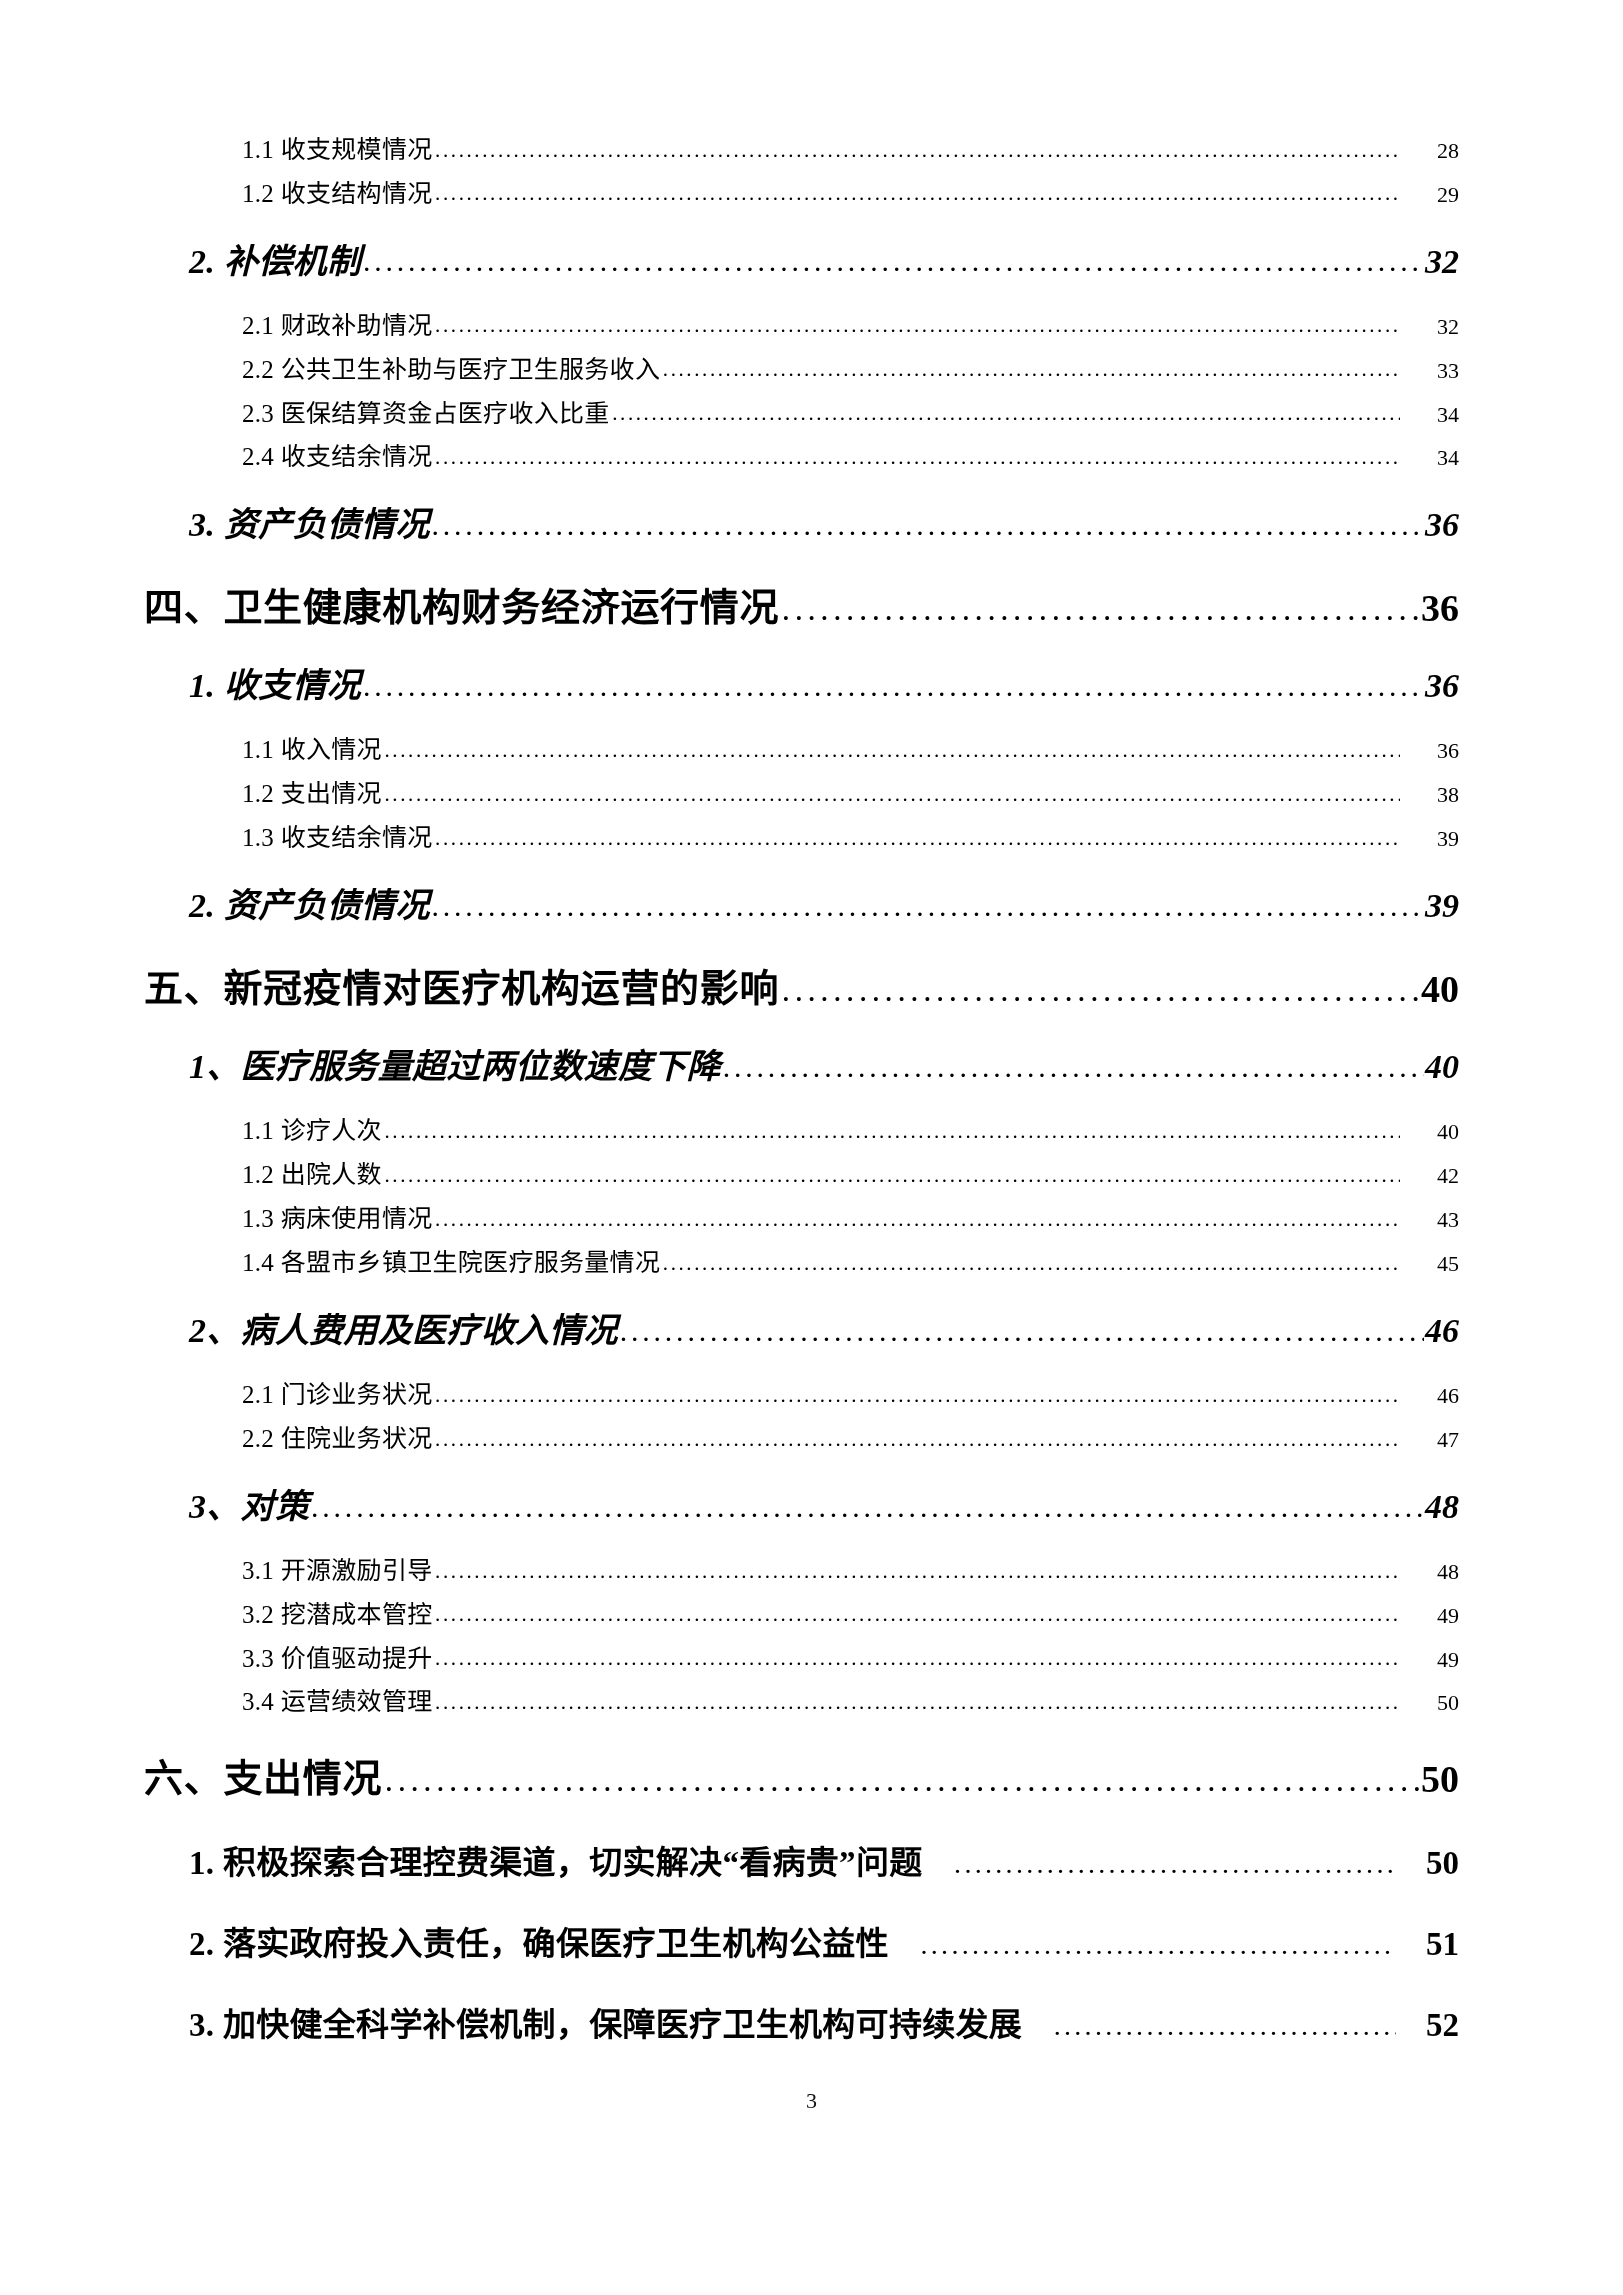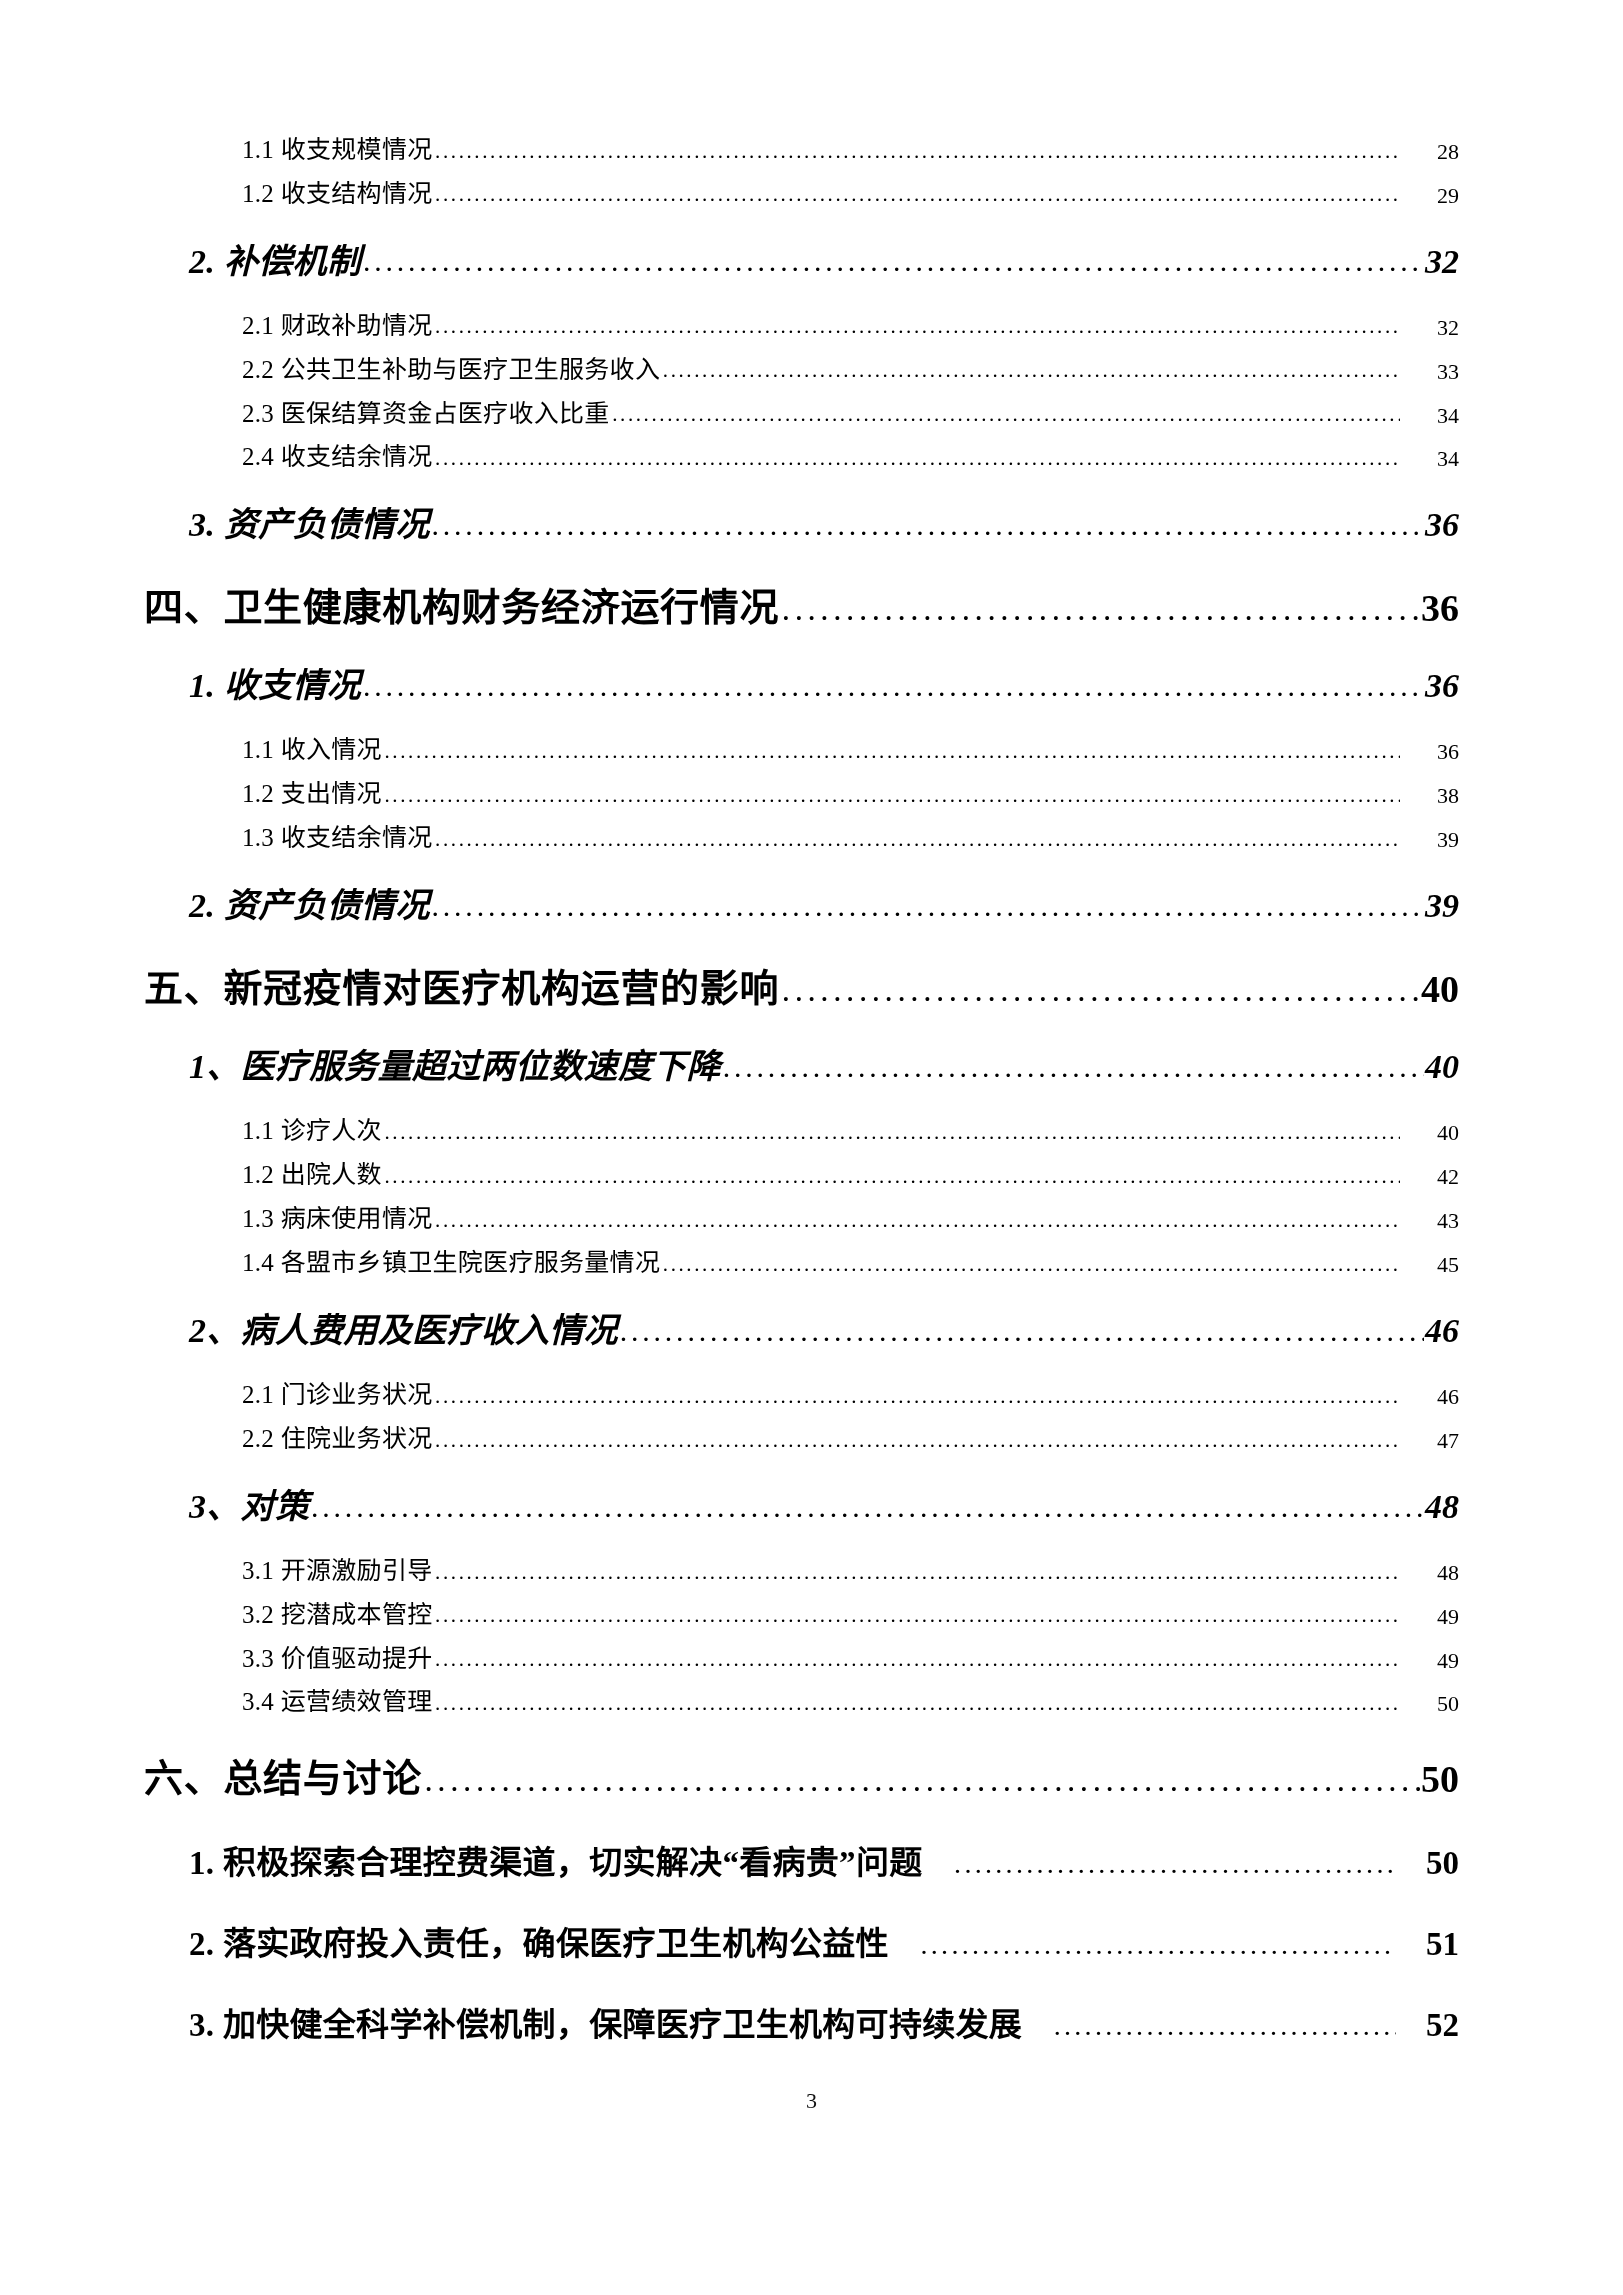--- a/index.html
+++ b/index.html
@@ -96,21 +96,20 @@
     font-weight: 700;
   }
   .lvl-concl .toc-page { font-size: 33px; }
   .lvl-concl .toc-leader { font-size: 28px; letter-spacing: 3.3px; }
 
   
   .lvl-sub {
     margin-top: 7.9px;
     margin-bottom: 7.9px;
     padding-left: 98px;
-    align-items: flex-end;
   }
   .lvl-sub .toc-title { font-size: 25px; font-weight: 400; }
   .lvl-sub .toc-page { font-size: 22px; font-weight: 400; margin-left: 36px; }
   .lvl-sub .toc-leader { font-size: 21px; letter-spacing: 2.6px; }
 
   .footer-pageno {
     position: absolute;
     left: 0;
     top: 2088px;
     width: 1623px;
@@ -260,21 +259,21 @@
         <span class="toc-title">3.3 价值驱动提升</span>
         <span class="toc-leader">...........................................................................................................................................</span>
         <span class="toc-page">49</span>
       </div>
       <div class="toc-row lvl-sub">
         <span class="toc-title">3.4  运营绩效管理</span>
         <span class="toc-leader">...........................................................................................................................................</span>
         <span class="toc-page">50</span>
       </div>
       <div class="toc-row lvl-major">
-        <span class="toc-title">六、总结与讨论</span>
+        <span class="toc-title">六、支出情况</span>
         <span class="toc-leader">...........................................................................................................................................</span>
         <span class="toc-page">50</span>
       </div>
       <div class="toc-row lvl-concl">
         <span class="toc-title">1. 积极探索合理控费渠道，切实解决“看病贵”问题</span>
         <span class="toc-leader">...........................................................................................................................................</span>
         <span class="toc-page">50</span>
       </div>
       <div class="toc-row lvl-concl">
         <span class="toc-title">2. 落实政府投入责任，确保医疗卫生机构公益性</span>

